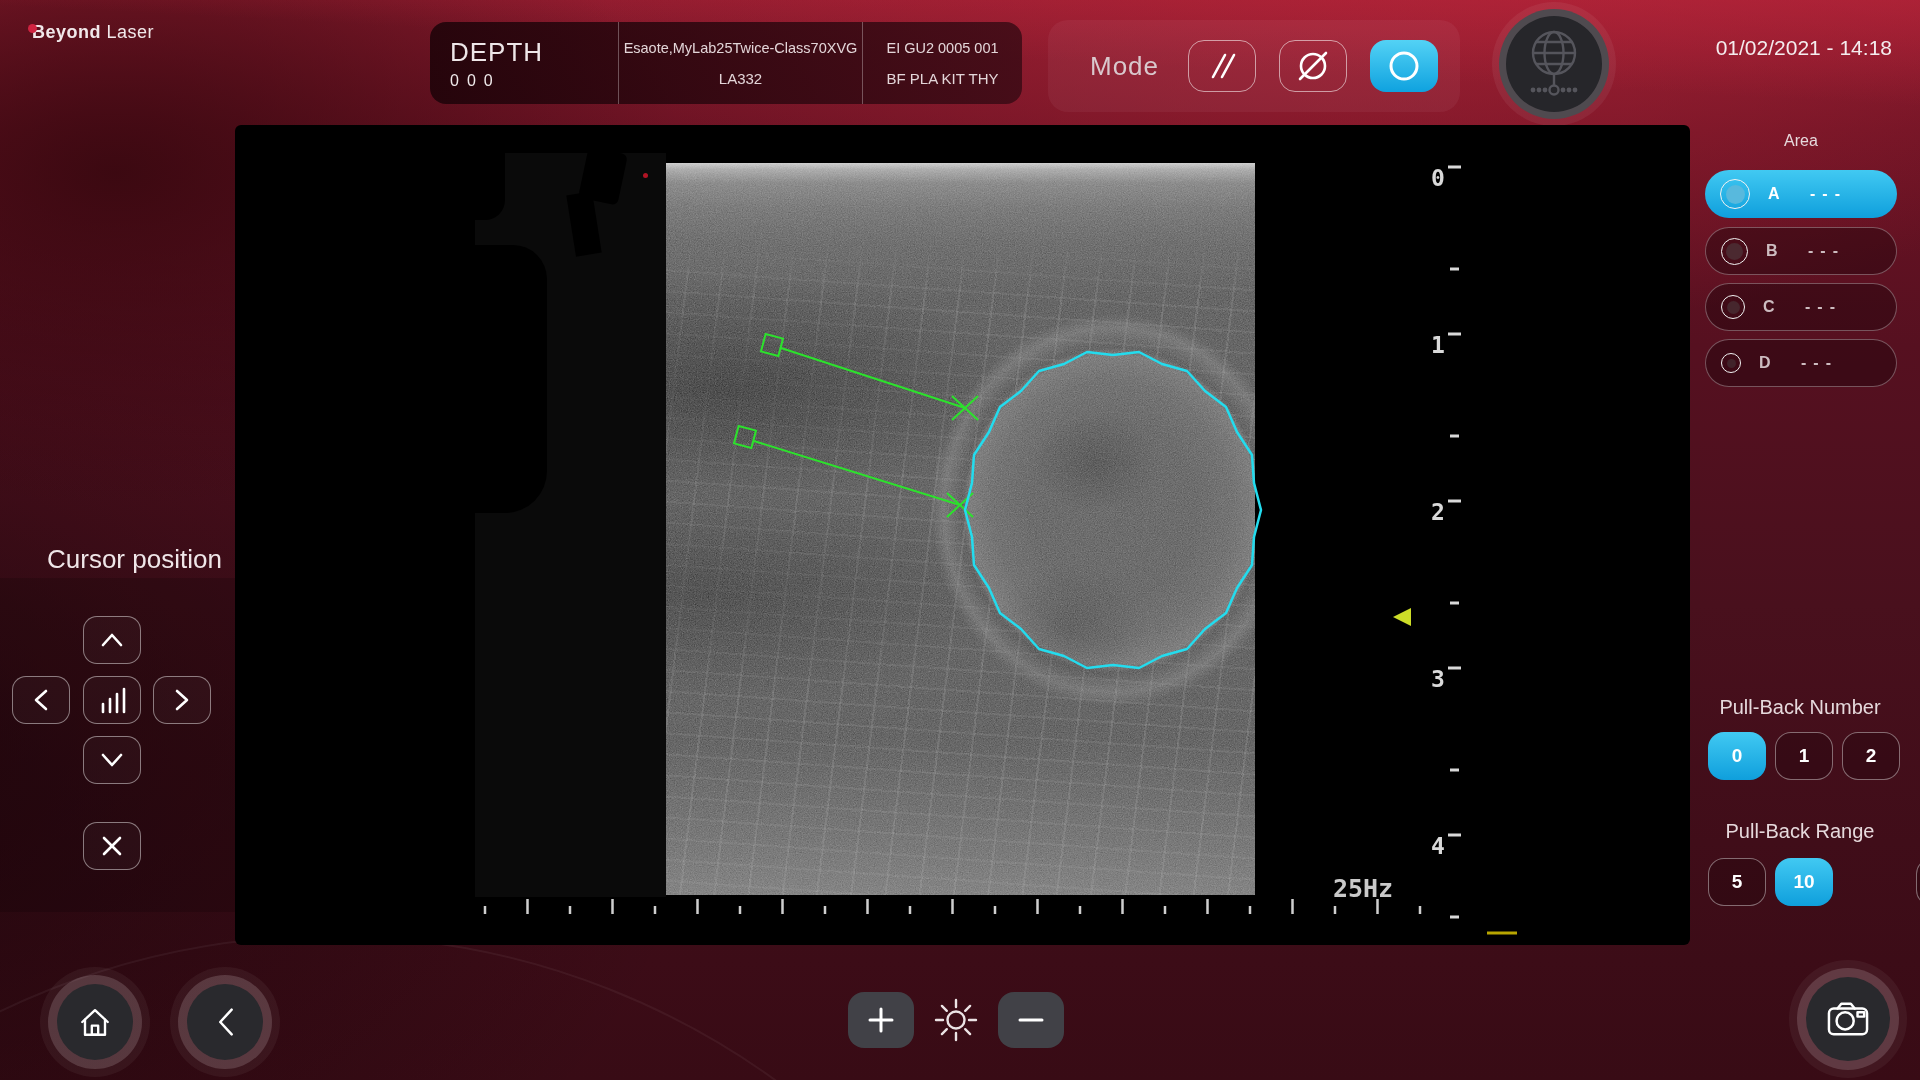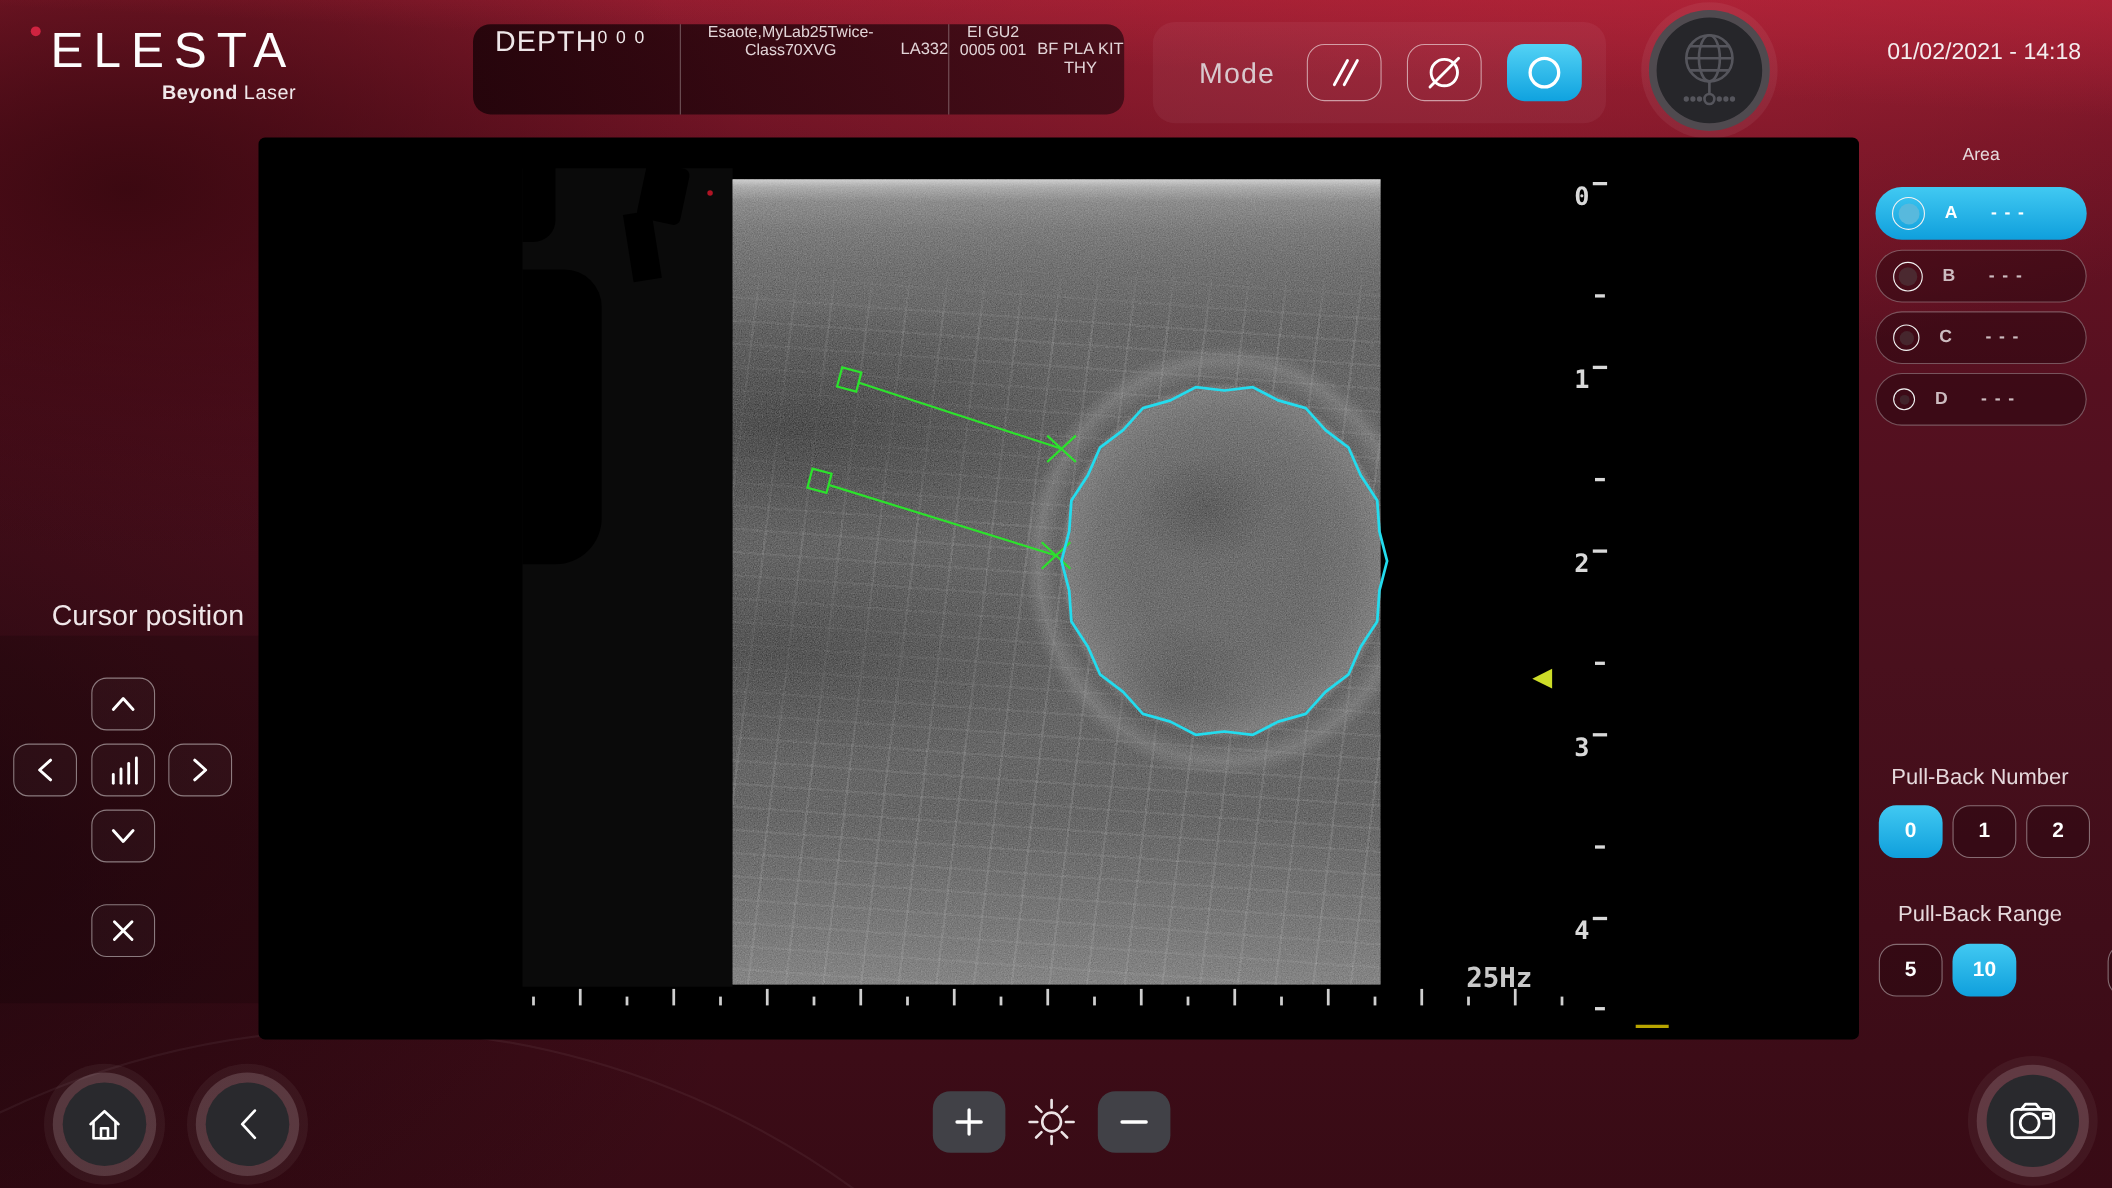--- a/index.html
+++ b/index.html
@@ -23,21 +23,21 @@
   #logo { position:absolute; left:32px; top:20px; }
   #logo .dot { position:absolute; left:-4px; top:4px; width:9px; height:9px; border-radius:50%; background:#cf2340; }
   #logo .brand { font-size:45px; font-weight:300; letter-spacing:9px; color:#fdfdfd; padding-left:14px; }
   #logo .tagline { text-align:right; font-size:18px; margin-top:2px; color:#f1e8ea; letter-spacing:0.5px; }
   #logo .tagline b { font-weight:700; }
 
   
   #info-panel { position:absolute; left:430px; top:22px; width:592px; height:82px;
     border-radius:16px; display:flex; align-items:stretch;
     background:linear-gradient(90deg, rgba(30,3,9,0.88), rgba(56,10,20,0.82)); }
-  #info-panel .sec { display:flex; flex-direction:row; }
+  #info-panel .sec { display:flex; flex-direction:column; justify-content:center; }
   #info-panel .sec + .sec { border-left:1px solid rgba(255,255,255,0.3); }
   .sec-depth { width:188px; padding-left:20px; }
   .sec-depth .l1 { font-size:26px; color:#eee6e8; letter-spacing:1px; }
   .sec-depth .l2 { font-size:16px; letter-spacing:8px; margin-top:4px; color:#efe9ea; }
   .sec-dev { flex:1; text-align:center; }
   .sec-dev .l1, .sec-probe .l1 { font-size:14.5px; color:#e3d5d8; }
   .sec-dev .l2, .sec-probe .l2 { font-size:15px; color:#e3d5d8; margin-top:14px; }
   .sec-probe { width:160px; text-align:center; }
 
   
@@ -132,21 +132,20 @@
     font-size:19px; font-weight:bold; color:#fff; cursor:pointer; }
   .pb-btn.active { border:none; background:linear-gradient(180deg,#41c9f2,#0f9fdc); }
 </style>
 </head>
 <body>
 
 <div class="arc"></div>
 
 <div id="logo">
   <span class="dot"></span>
-  <div class="brand">ELESTA</div>
   <div class="tagline"><b>Beyond</b><span> Laser</span></div>
 </div>
 
 <div id="info-panel">
   <div class="sec sec-depth">
     <div class="l1">DEPTH</div>
     <div class="l2">000</div>
   </div>
   <div class="sec sec-dev">
     <div class="l1">Esaote,MyLab25Twice-Class70XVG</div>

